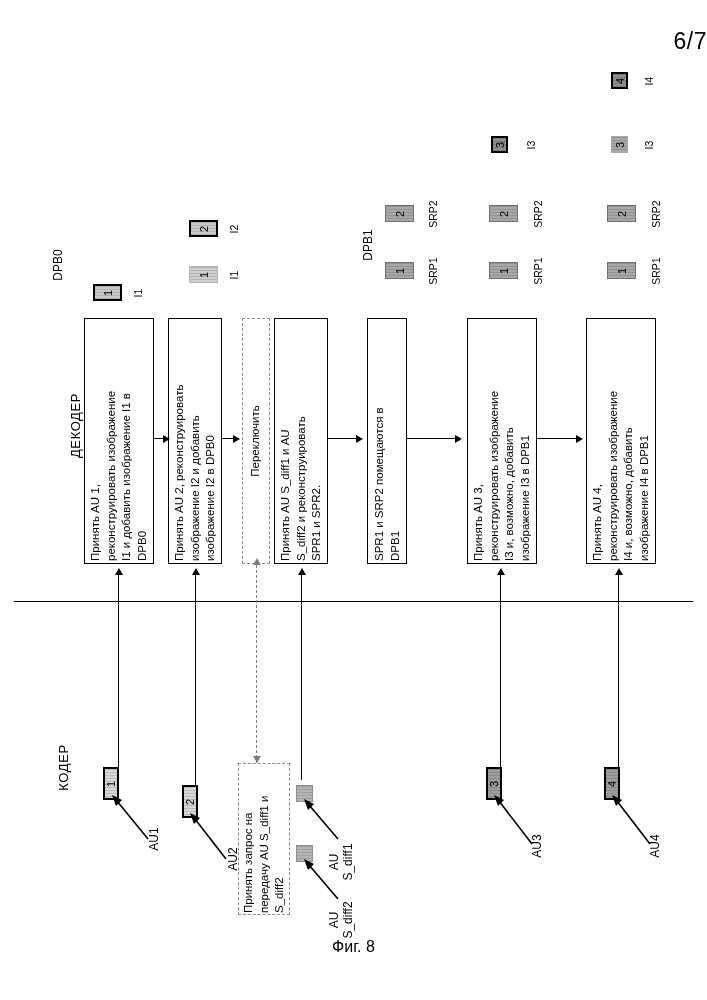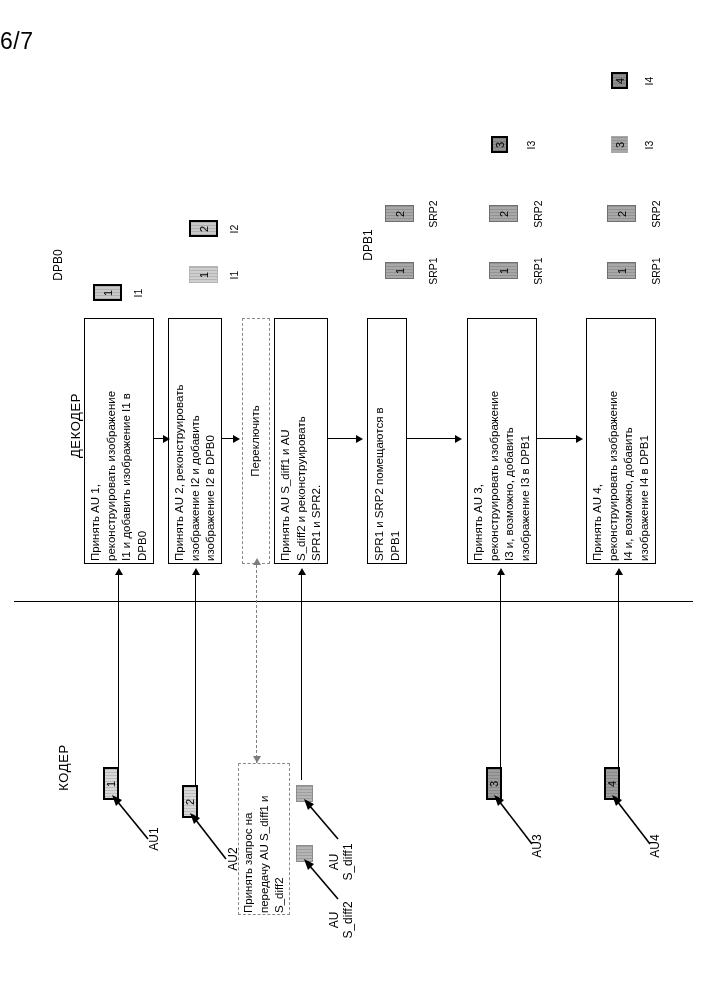--- a/index.html
+++ b/index.html
@@ -16,21 +16,21 @@
     width: 707px;
     height: 1000px;
     background: #ffffff;
     overflow: hidden;
   }
   .page-number {
     position: absolute;
     left: 0;
     top: 28px;
     width: 707px;
-    text-align: left;
+    text-align: right;
     font-size: 23px;
     letter-spacing: 0.5px;
   }
   .fig-caption {
     position: absolute;
     left: 0;
     top: 938px;
     width: 707px;
     text-align: center;
     font-size: 16px;
@@ -346,14 +346,15 @@
 
   <div class="thumb" style="left:604px; top:767px; width:16px; height:33px; background-color:#9d9d9d; border:2px solid #000;">
     <span class="glyph rot" style="transform:translate(-50%,-50%) rotate(-90deg);">4</span>
   </div>
   <svg class="diag-arrow" style="left:612px; top:795px; width:42px; height:55px;">
     <line x1="38" y1="49" x2="5" y2="6" stroke="#000" stroke-width="1.6"></line>
     <polygon points="0,0 10,5 4,11" fill="#000"></polygon>
   </svg>
   <div class="tlabel rot" style="left:638px; top:840px; width:34px; text-align:center; font-size:12px;">AU4</div>
 
+  <div class="fig-caption">Фиг. 8</div>
 
 </div>
 
 </body></html>

